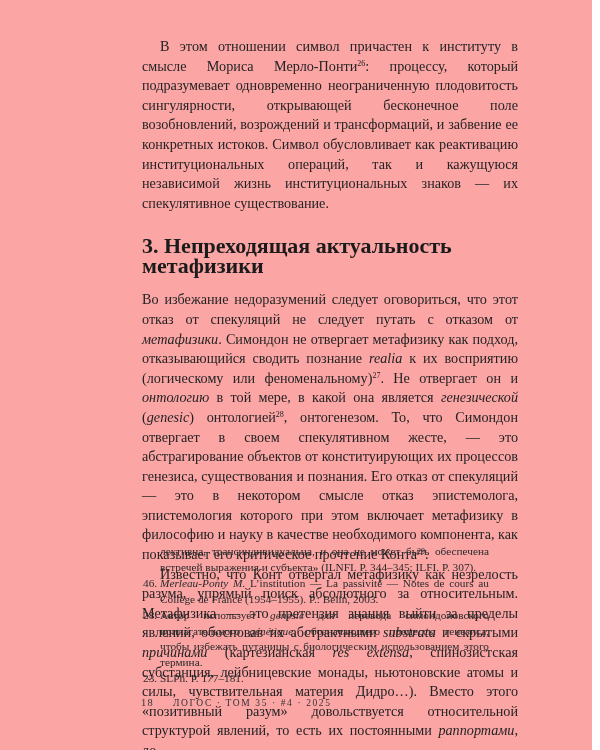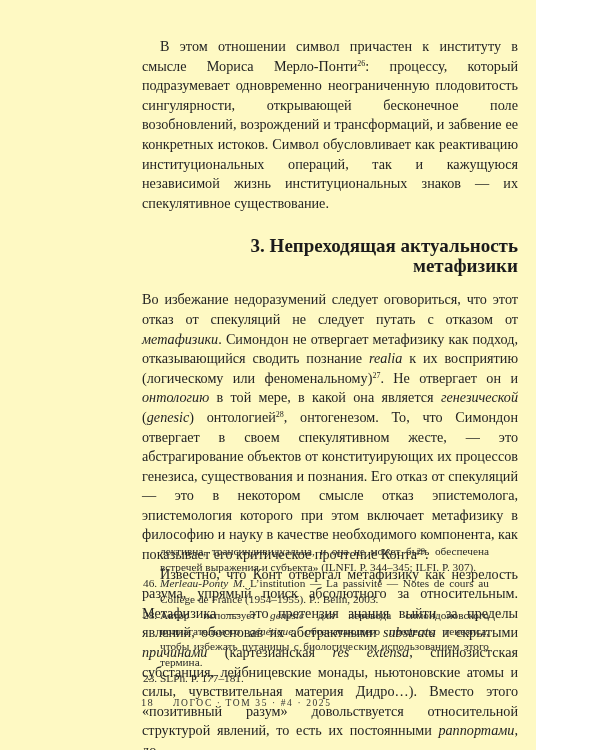--- a/index.html
+++ b/index.html
@@ -1,29 +1,29 @@
 <!DOCTYPE html>
 <html><head>
 <meta charset="utf-8">
 <style>
   html, body { margin: 0; padding: 0; background: #ffffff; }
   body { width: 600px; height: 750px; position: relative; overflow: hidden; color: #1e1e1e; }
-  .page { position: absolute; left: 0; top: 0; width: 536px; height: 750px; background: #fef9c3; }
+  .page { position: absolute; left: 0; top: 0; width: 592px; height: 750px; background: #fca5a5; }
   .body-text {
     position: absolute; left: 142px; top: 37px; width: 376px;
     font-family: "Liberation Serif", "DejaVu Serif", serif;
     font-size: 14.2px; line-height: 19.6px; color: #232323;
     text-align: justify;
   }
   .body-text p { margin: 0; text-align: justify; text-align-last: left; }
   .indent { text-indent: 18px; }
   .heading {
     font-family: "Liberation Serif", "DejaVu Serif", serif;
-    font-weight: bold; font-size: 19px; line-height: 20px;
-    margin: 23px 0 14px 0; color: #1b1b1b; text-align: right;
+    font-weight: bold; font-size: 22px; line-height: 20px;
+    margin: 23px 0 14px 0; color: #1b1b1b; text-align: left;
   }
   sup { font-size: 8px; line-height: 0; vertical-align: 5px; }
   .footnotes {
     position: absolute; left: 143px; top: 544px; width: 346px;
     font-family: "Liberation Serif", "DejaVu Serif", serif;
     font-size: 11.3px; line-height: 15.9px; color: #2a2a2a;
   }
   .fn { position: relative; padding-left: 17px; text-align: justify; text-align-last: left; }
   .fn-num { position: absolute; left: 0; top: 0; }
   .fn-cont { padding-left: 17px; text-align: justify; text-align-last: left; }

